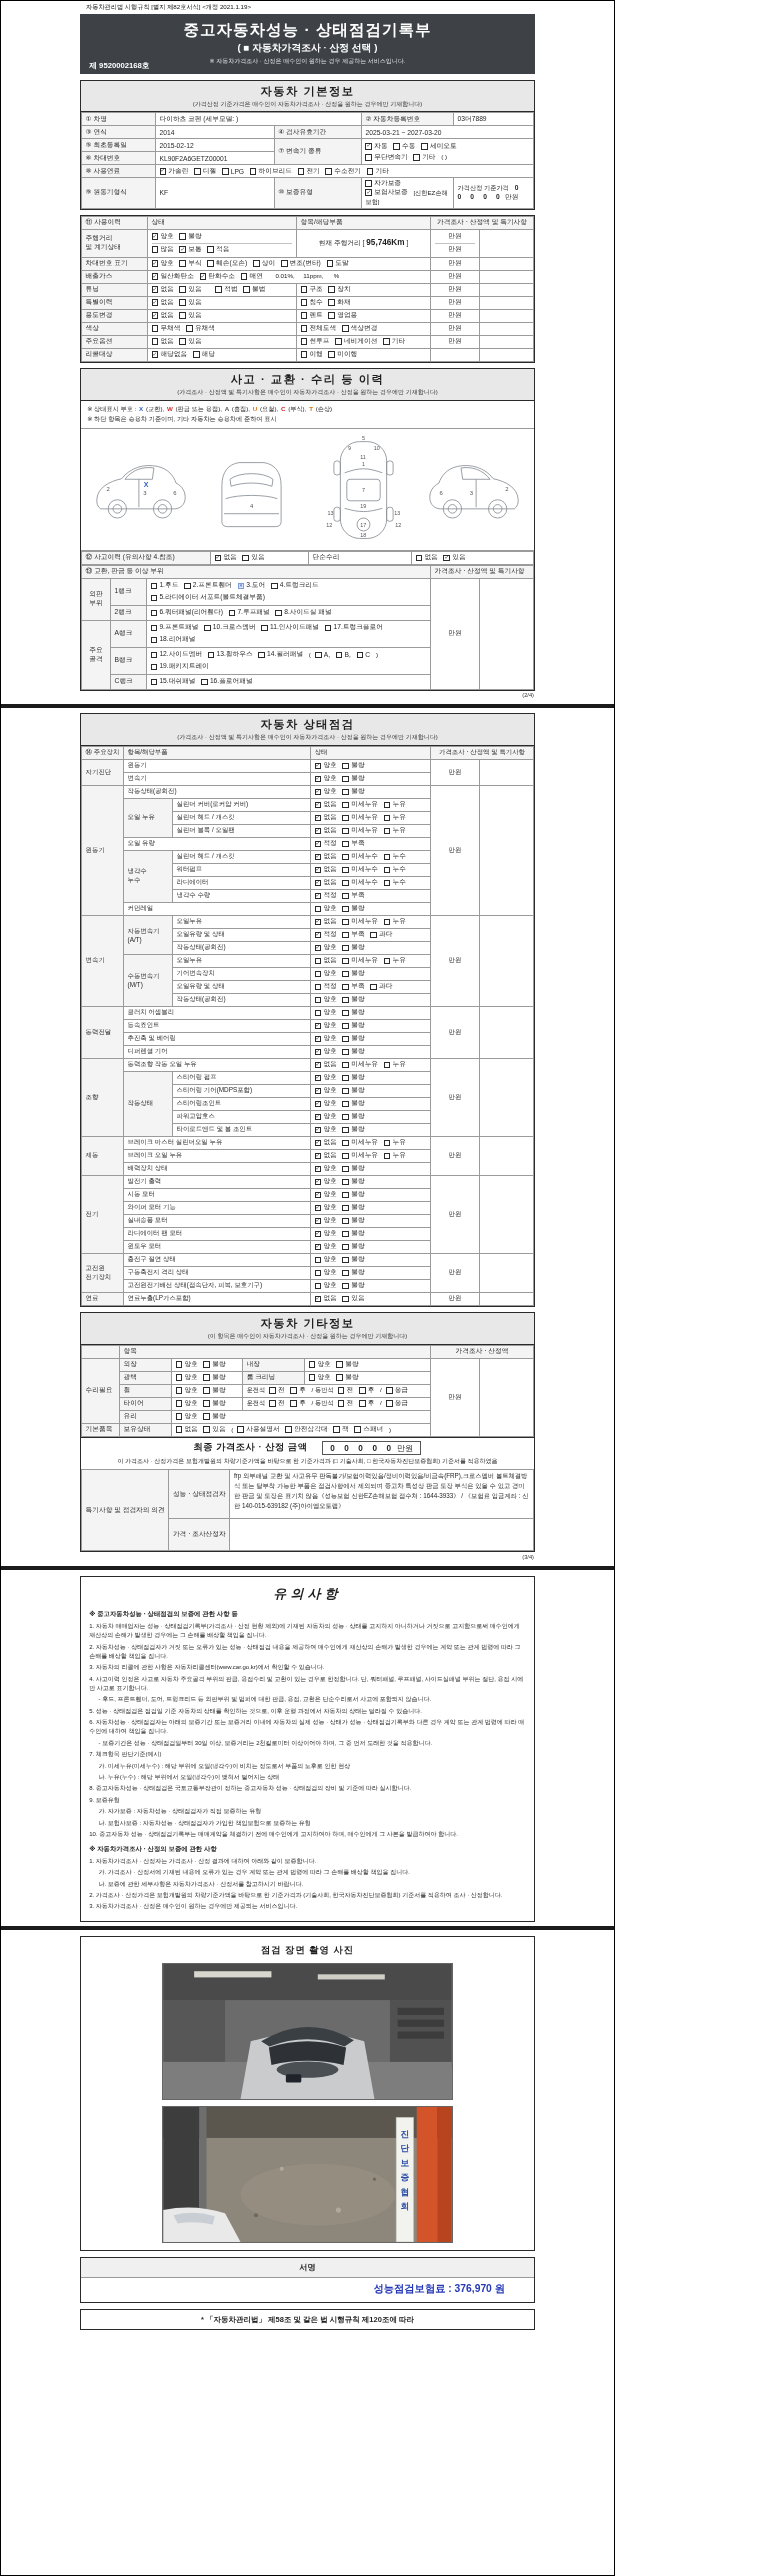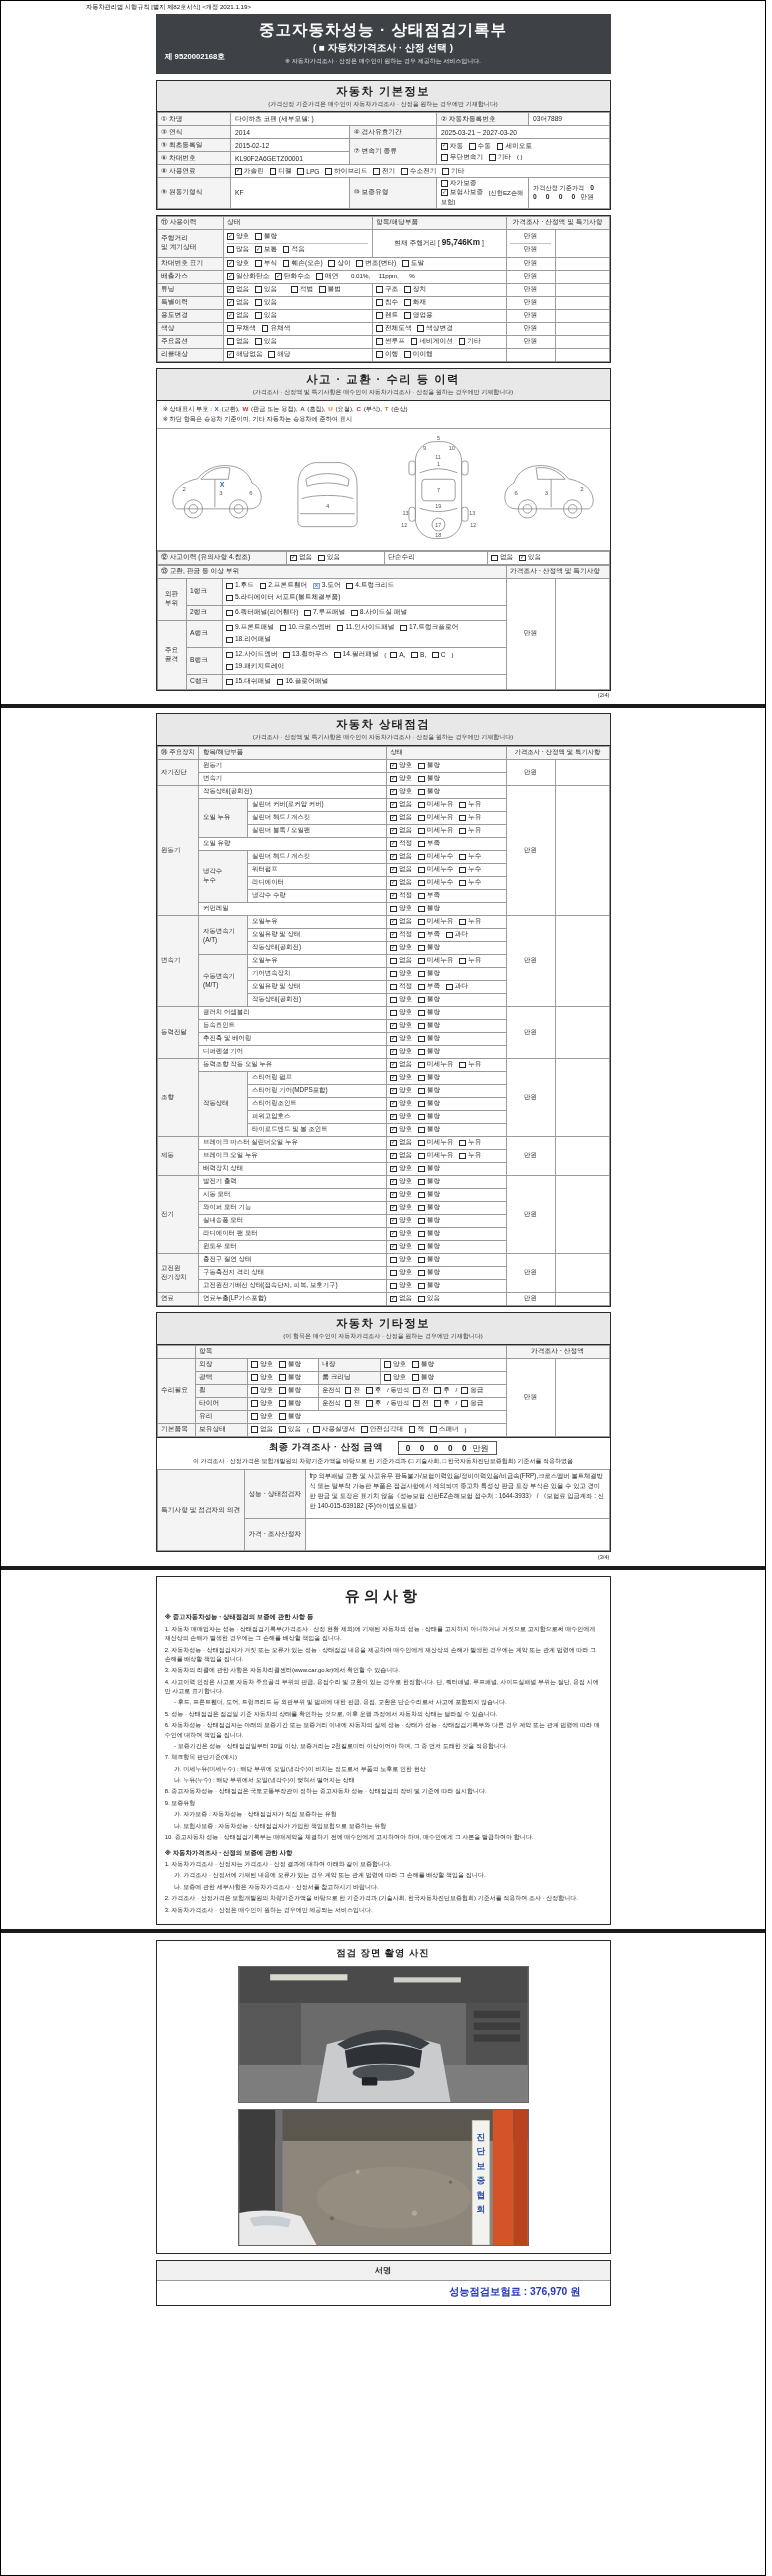--- a/index.html
+++ b/index.html
@@ -1,25 +1,25 @@
 <!DOCTYPE html>
 <html style="font-size:8.2px"><head>
 <meta charset="utf-8">
 <style>
   html,body{margin:0;padding:0;background:#ffffff;}
-  .page{width:766px;height:2576px;box-sizing:border-box;border:0.5px solid #000;background:#fff;
+  .page{width:615px;height:2576px;box-sizing:border-box;border:0.5px solid #000;background:#fff;
         font-family:"Liberation Sans","DejaVu Sans",sans-serif;color:#1f1f1f;overflow:hidden;position:relative;}
   .topstrip{height:13.4px;display:flex;align-items:center;padding-left:85px;font-size:6.2px;color:#111;}
   .col{width:455px;margin:0 auto;}
   
   .dhead{background:#3e4247;color:#fff;height:60px;box-sizing:border-box;padding:5.2px 8.2px 3.1px;position:relative;}
   .dh-title{text-align:center;font-size:15.5px;font-weight:bold;letter-spacing:1px;}
   .dh-sub{text-align:center;font-size:9.8px;font-weight:bold;margin-top:1.5px;}
   .dh-note{text-align:center;font-size:6px;color:#e4e4e4;margin-top:1.5px;}
-  .dh-doc{position:absolute;left:9.3px;bottom:12px;font-size:7.7px;font-weight:bold;}
+  .dh-doc{position:absolute;left:9.3px;bottom:3px;font-size:7.7px;font-weight:bold;}
   
   .secbox{border:1px solid #2a2a2a;margin-top:5.2px;background:#fff;}
   .sechead{background:#e8e8e8;text-align:center;padding:3.1px 2.1px 2.6px;border-bottom:1px solid #2a2a2a;}
   .sechead .st{font-size:11.3px;font-weight:bold;letter-spacing:1.5px;}
   .sechead .sn{font-size:6px;color:#333;margin-top:1px;}
   
   table.ftab{width:100%;border-collapse:collapse;font-size:6.7px;}
   .ftab th,.ftab td{border:0.5px solid #9b9b9b;padding:1px 3.6px;height:13px;box-sizing:border-box;}
   .ftab th{background:#f4f4f4;font-weight:normal;text-align:left;white-space:nowrap;}
   .ftab td{background:#fff;}
@@ -50,21 +50,21 @@
   
   .finalband{border-top:1px solid #2a2a2a;padding:3.6px 5.2px 1px;text-align:center;}
   .fpl{font-size:9.3px;font-weight:bold;letter-spacing:0.5px;margin-right:12.4px;text-align:right;}
   .fpv{border:0.8px solid #555;padding:1.5px 7.2px;font-size:8.2px;}
   .fpnote{font-size:6px;text-align:center;padding:1.5px 3.1px 3.6px;}
   
   .op-who{width:57px;background:#f4f4f4;}
   .op-text{font-size:6.3px;line-height:1.55;}
   
   .noticebox{border:1px solid #2a2a2a;margin-top:6.2px;padding:6.2px 8.2px 7.2px;font-size:6px;line-height:1.55;}
-  .ntitle{text-align:center;font-size:15px;font-weight:bold;letter-spacing:4.1px;margin:1px 0 5.2px;}
+  .ntitle{text-align:center;font-size:13px;font-weight:bold;letter-spacing:4.1px;margin:1px 0 5.2px;font-style:italic;}
   .nhead{font-weight:bold;font-size:6.4px;margin:5.2px 0 2.6px;}
   .nitem{margin:2.1px 0;}
   .ind1{padding-left:9.3px;}
   
   .pricebox{border:1px solid #2a2a2a;margin-top:6.2px;padding:6.2px 9.3px 7.2px;}
   .pbtitle{width:185px;margin:0 auto 5.2px;text-align:center;border:0.8px solid #444;background:#fafafa;padding:3.1px 2.1px;font-size:8.2px;font-weight:bold;}
   .pbbody{font-size:6.2px;line-height:1.6;}
   
   .photobox{border:1px solid #2a2a2a;margin-top:6.2px;padding:6.2px 0 7.2px;}
   .ph{text-align:center;font-size:9.3px;font-weight:bold;letter-spacing:1px;margin-bottom:5.2px;}
@@ -1366,16 +1366,19 @@
         <rect x="492" y="0" width="40" height="262" fill="#d4542a"></rect>
         <rect x="532" y="0" width="28" height="262" fill="#b8441f"></rect>
       </svg>
     </div>
 
     <div class="signbox">
       <div class="signrow">서명</div>
       <div class="premium">성능점검보험료 : 376,970 원</div>
     </div>
 
+    <div class="footbox">
+      <span>* 「자동차관리법」 제58조 및 같은 법 시행규칙 제120조에 따라</span>
+    </div>
 
   </div>
 </div>
 
 
 </body></html>

